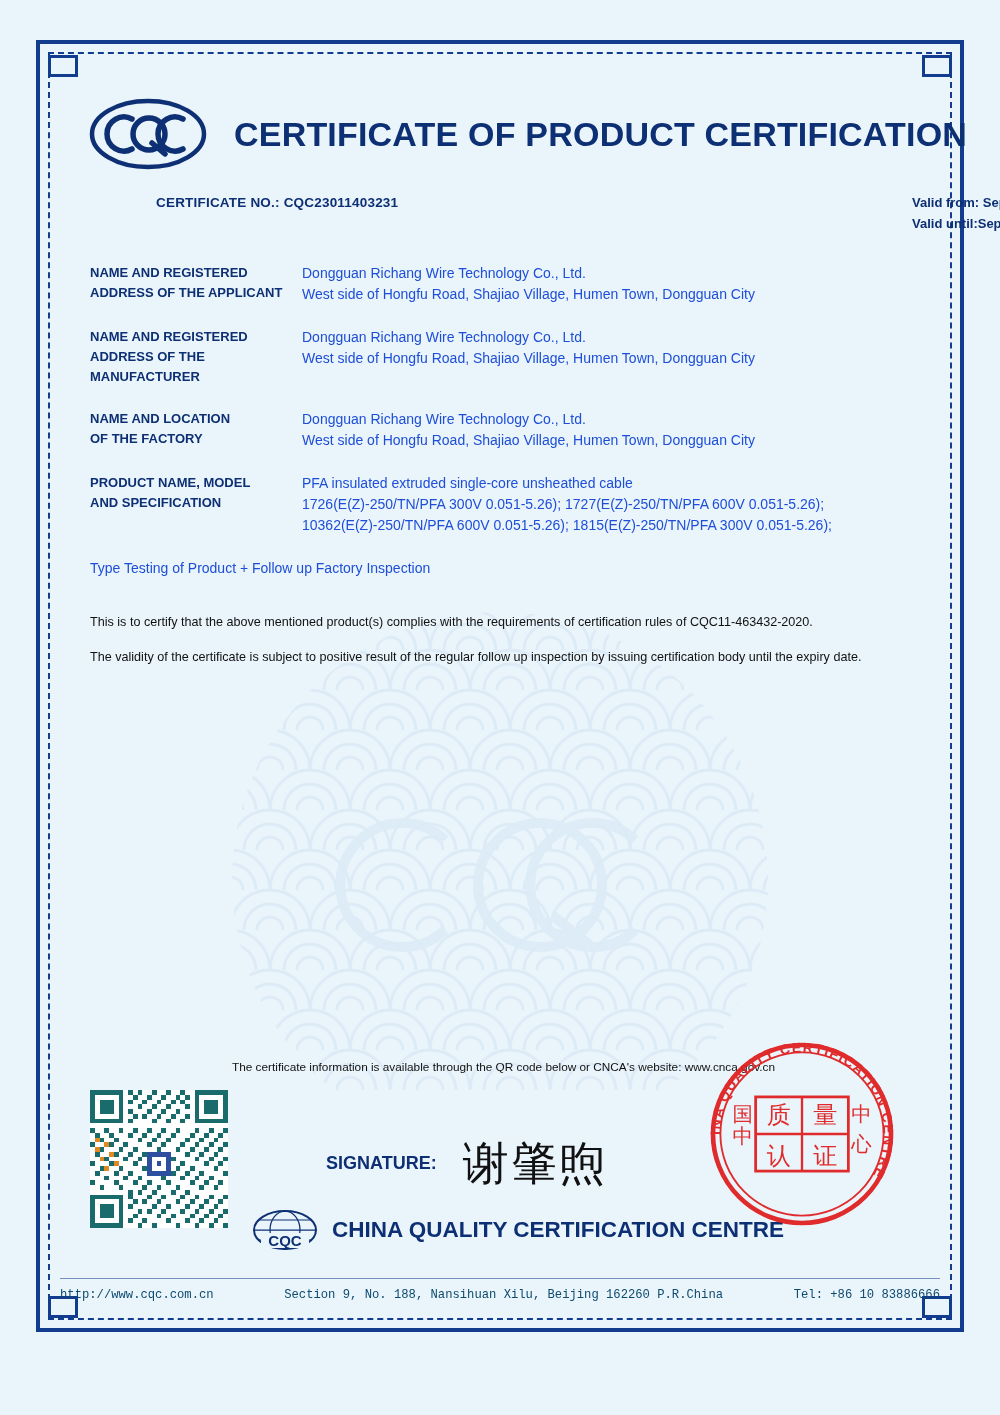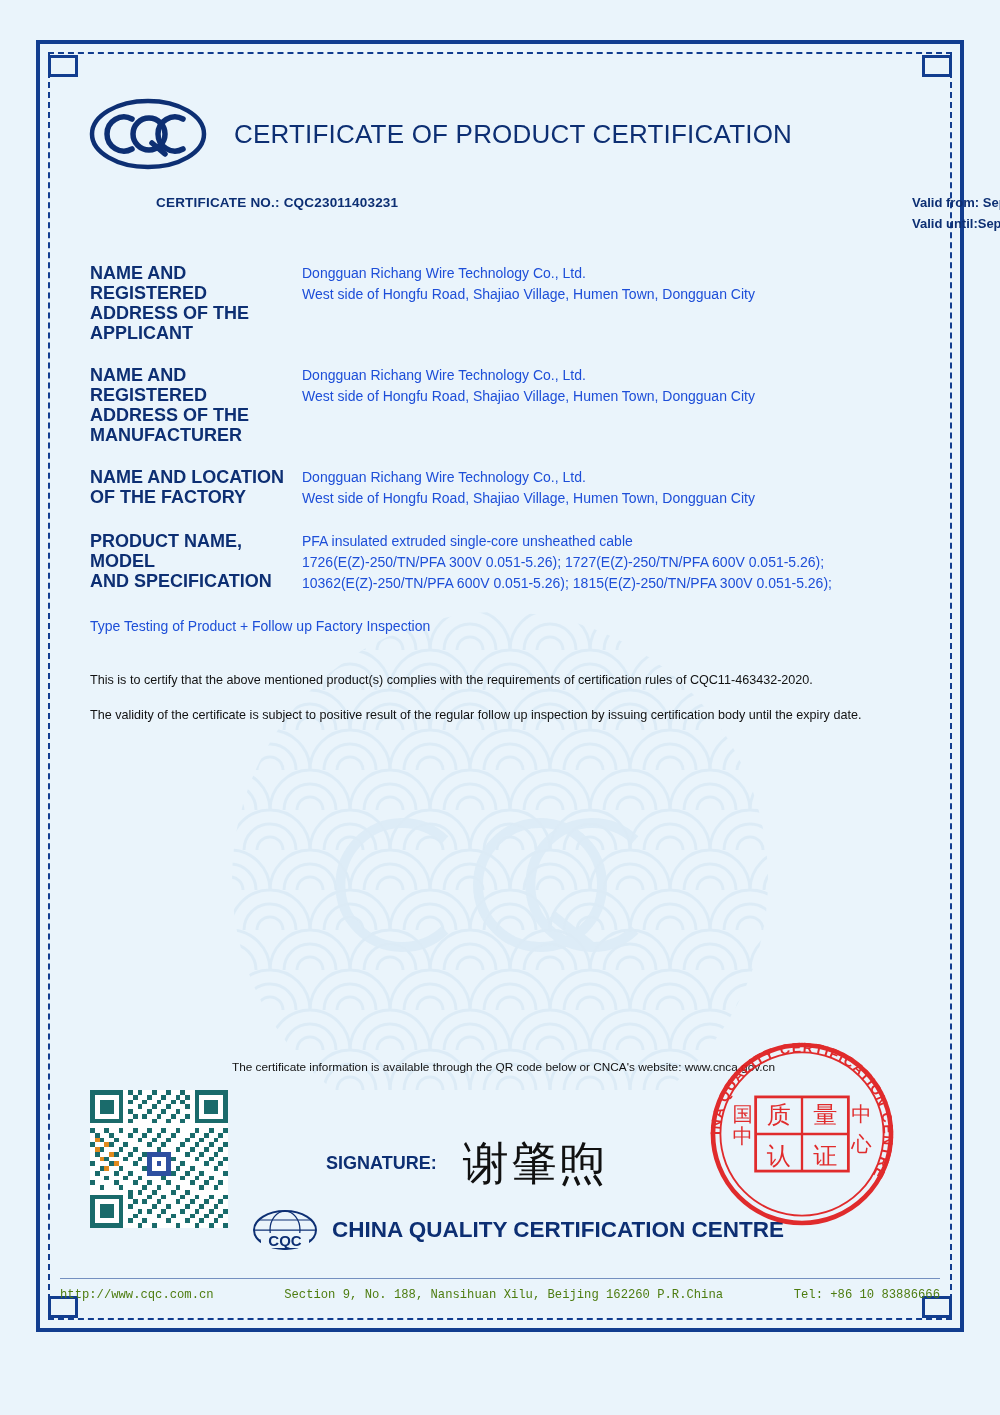--- a/index.html
+++ b/index.html
@@ -81,22 +81,22 @@
     height: 78px;
     margin-bottom: 10px;
   }
   .cqc-logo-big {
     width: 120px;
     height: 74px;
     flex: 0 0 120px;
     margin-right: 26px;
   }
   .cert-title {
-    font-size: 26px;
-    font-weight: normal;
+    font-size: 34px;
+    font-weight: bold;
     color: #0d2f73;
     letter-spacing: 0.2px;
     white-space: nowrap;
   }
 
   
   .meta-row {
     display: flex;
     justify-content: space-between;
     align-items: flex-start;
@@ -127,21 +127,21 @@
   .fields {
     margin-top: 26px;
     padding-left: 2px;
   }
   .field-row {
     display: flex;
     margin-bottom: 22px;
   }
   .field-label {
     flex: 0 0 212px;
-    font-size: 18px;
+    font-size: 13px;
     font-weight: bold;
     color: #0d2f73;
     line-height: 20px;
     white-space: pre-line;
   }
   .field-value {
     flex: 1 1 auto;
     font-size: 14px;
     color: #1d4ed8;
     line-height: 21px;
@@ -232,21 +232,21 @@
   .footer {
     position: absolute;
     left: 60px;
     top: 1288px;
     width: 880px;
     display: flex;
     justify-content: space-between;
     align-items: center;
     font-family: "Liberation Mono", monospace;
     font-size: 12.2px;
-    color: #4d7c0f;
+    color: #0c4a6e;
   }
   .footer-sep {
     position: absolute;
     left: 60px;
     top: 1278px;
     width: 880px;
     height: 1px;
     background: #123d8f;
     opacity: 0.55;
   }

